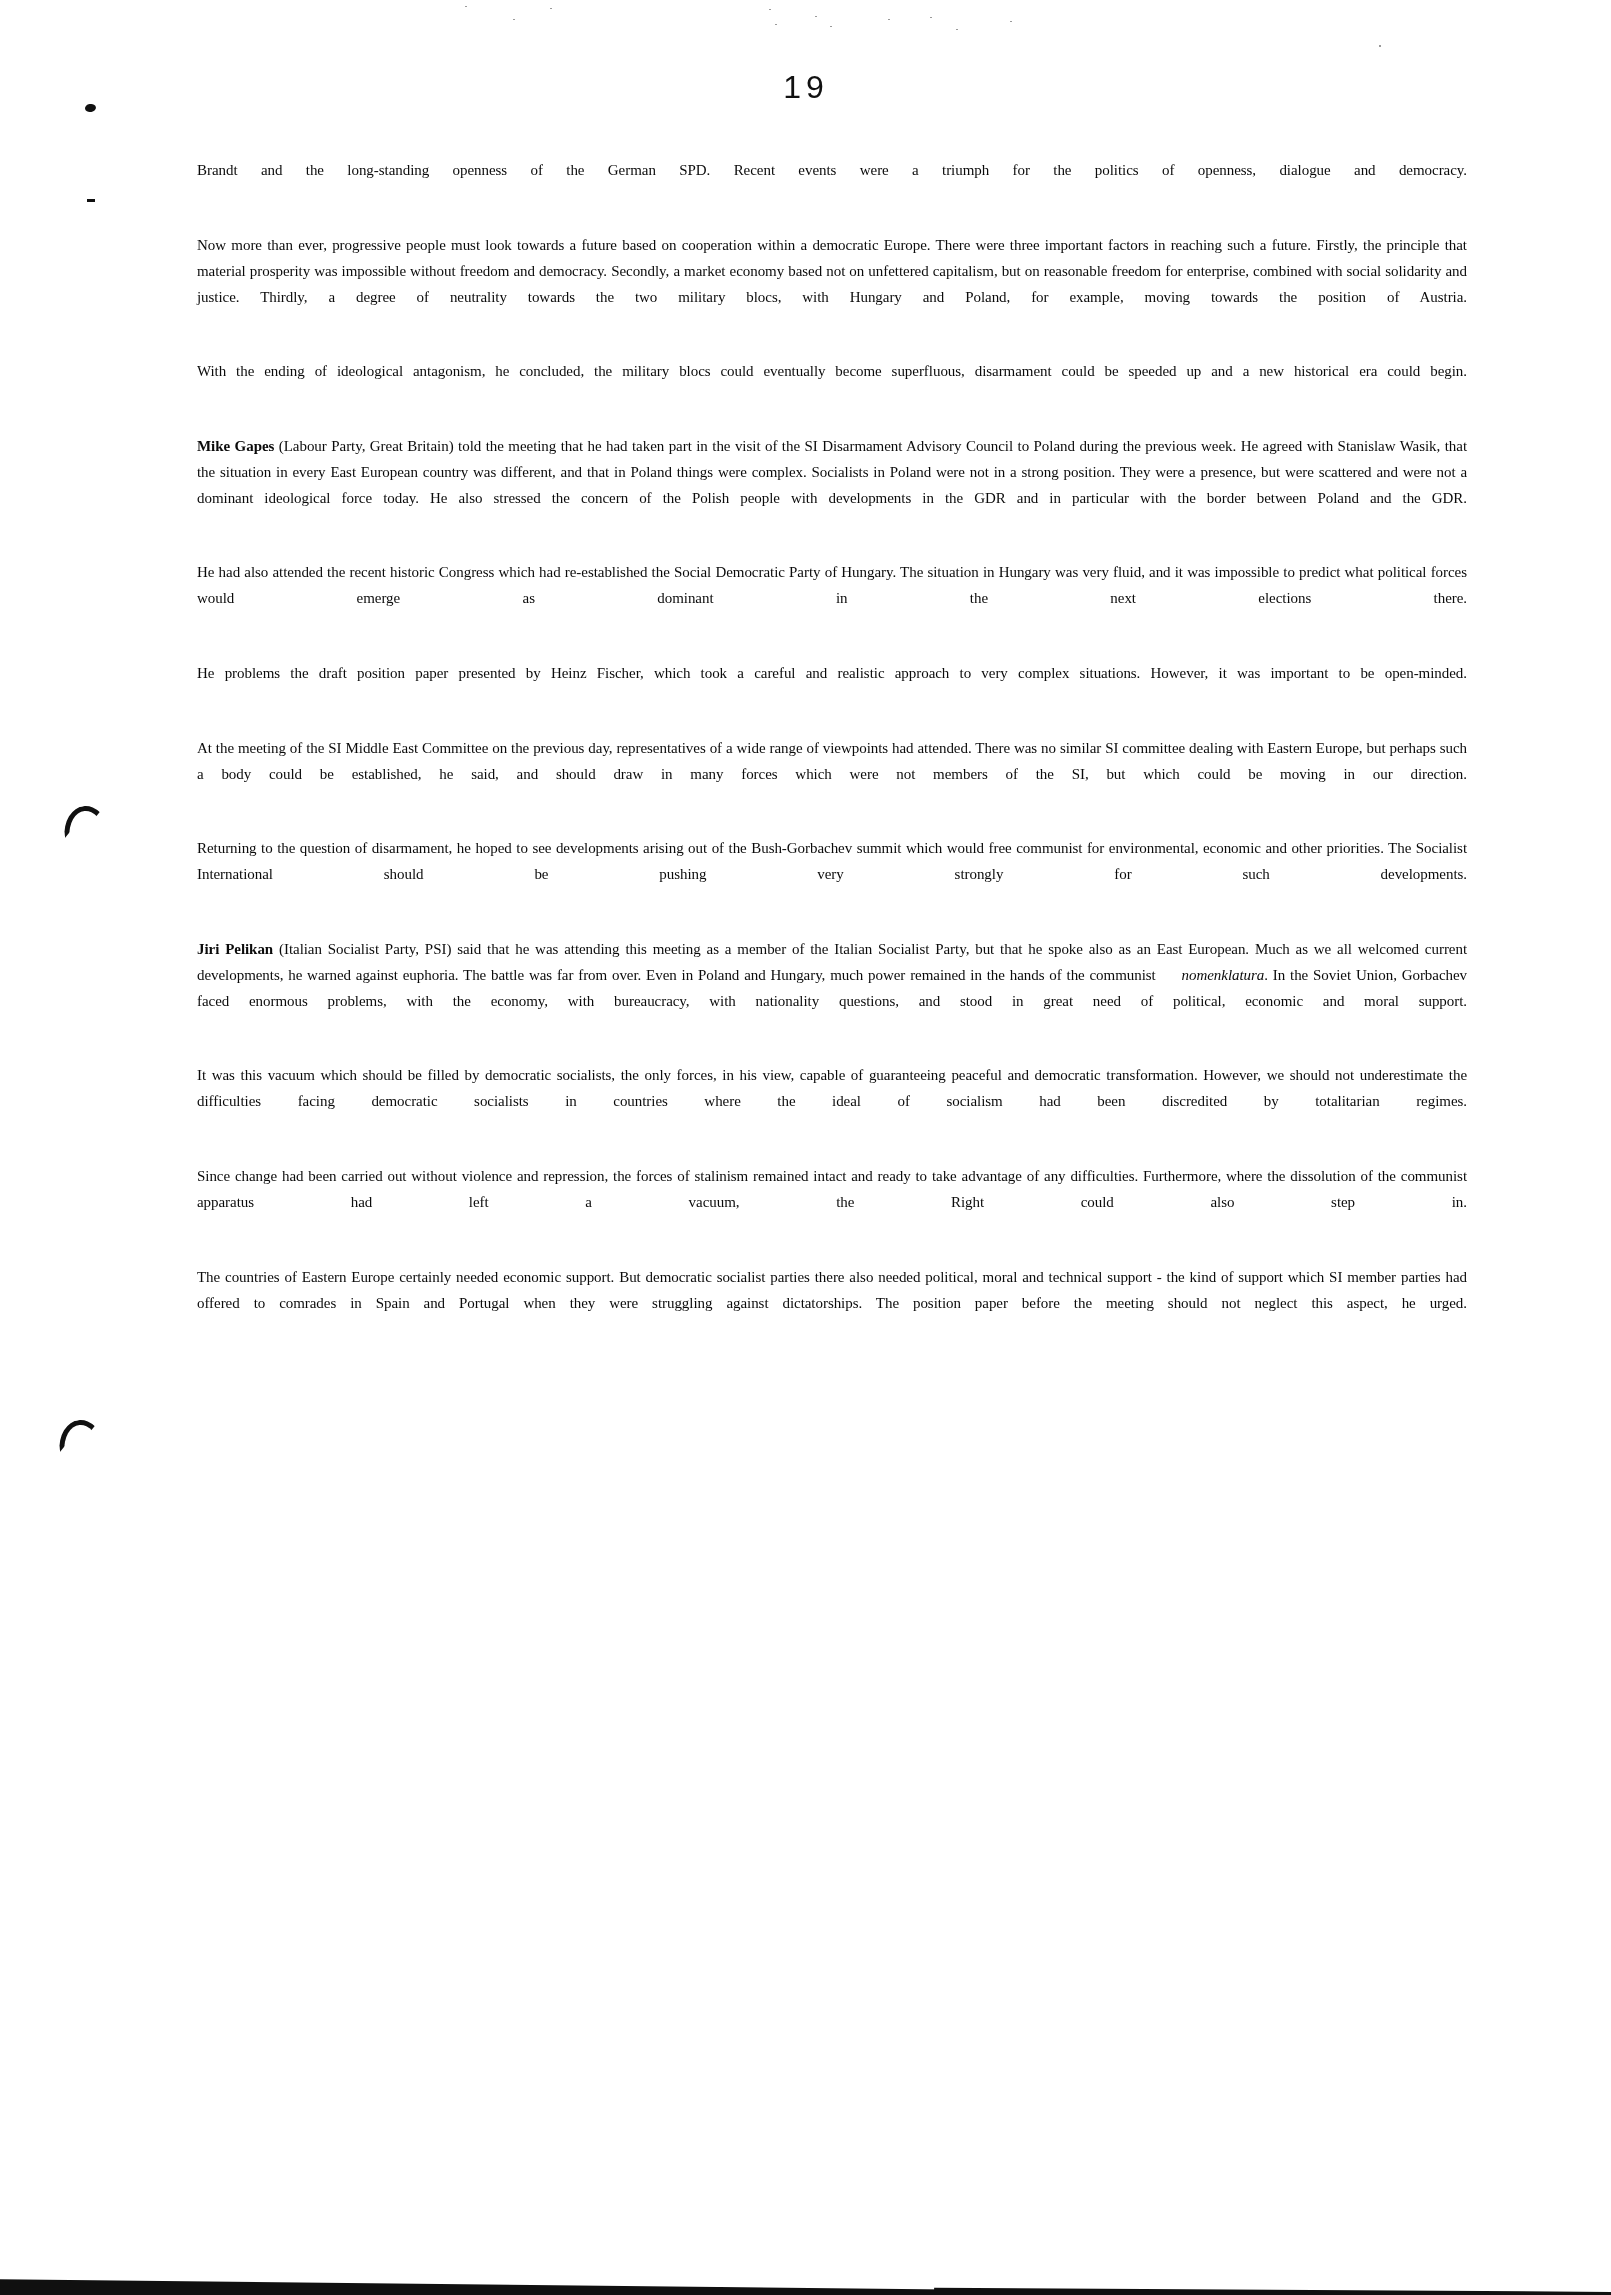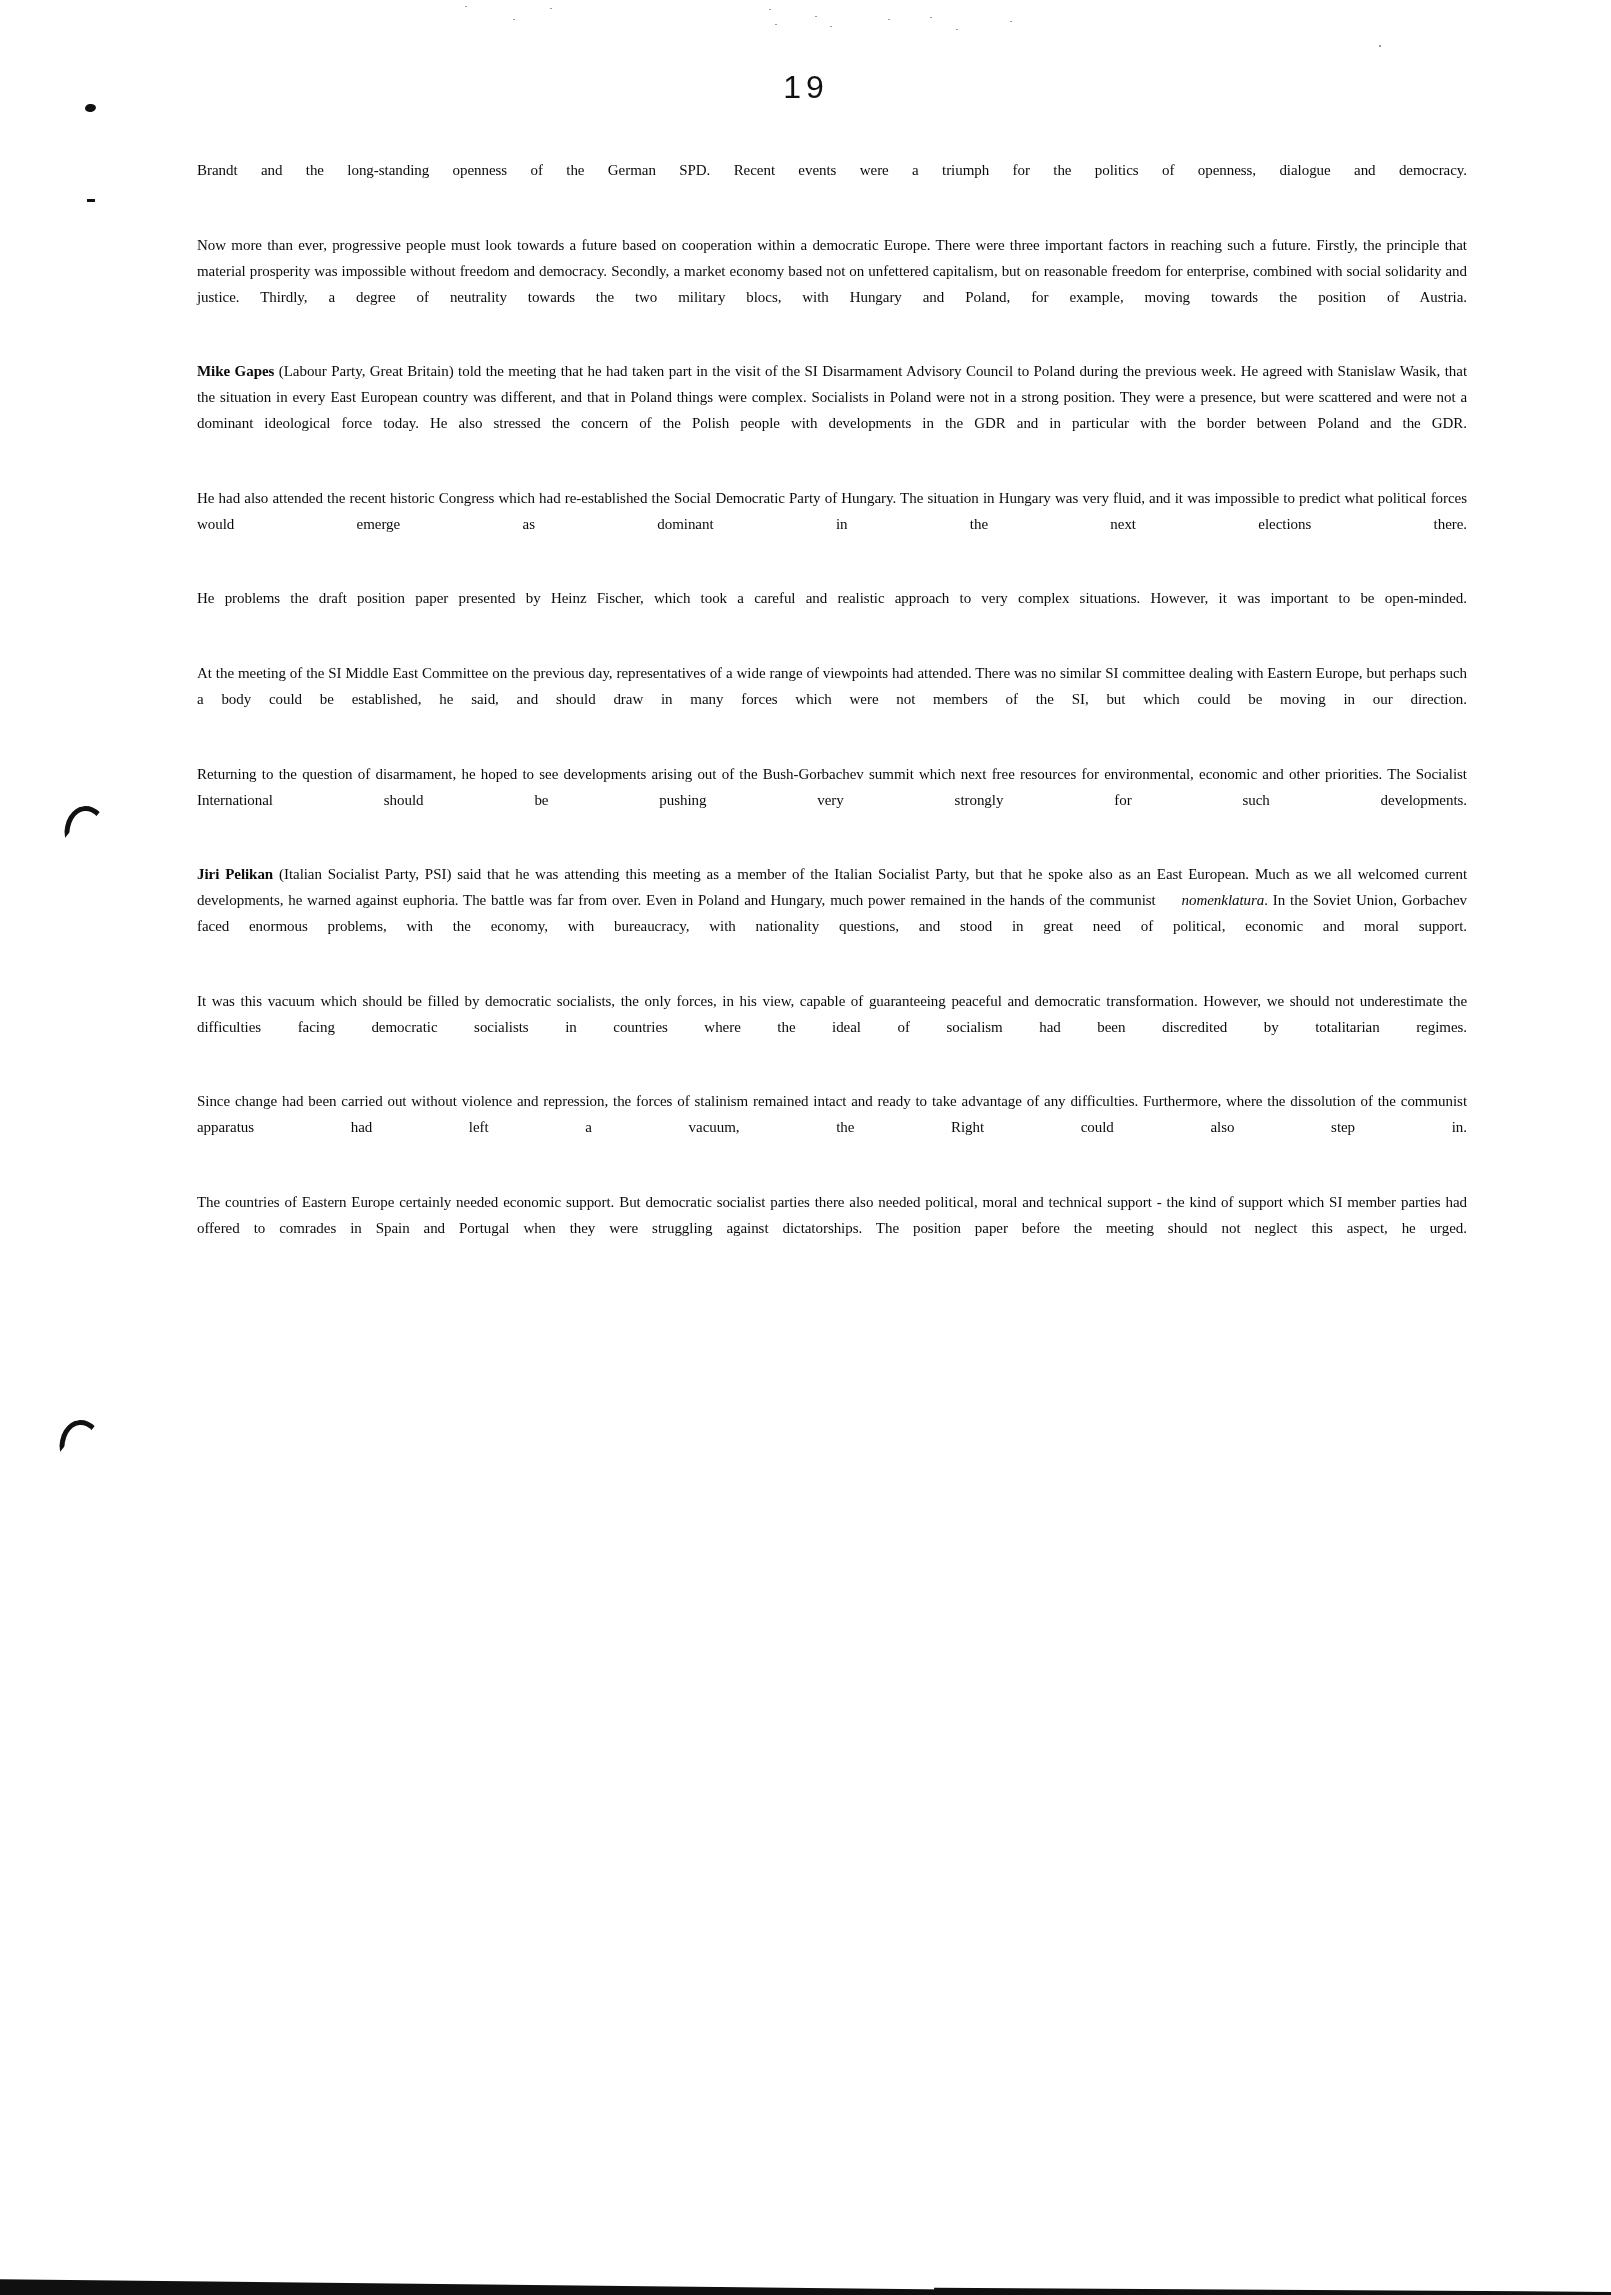--- a/index.html
+++ b/index.html
@@ -157,30 +157,31 @@
   <div class="margin-dash"></div>
   <div class="margin-arc" id="margin-arc-1"></div>
   <div class="margin-arc" id="margin-arc-2"></div>
 
   <div id="text-column">
 
     <p class="para">Brandt and the long-standing openness of the German SPD.   Recent events were a triumph for the politics of openness, dialogue and democracy.</p>
 
     <p class="para">Now more than ever, progressive people must look towards a future based on cooperation within a democratic Europe. There were three important factors in reaching such a future. Firstly, the principle that material prosperity was impossible without freedom and democracy. Secondly, a market economy based not on unfettered capitalism, but on reasonable freedom for enterprise, combined with social solidarity and justice.  Thirdly, a degree of neutrality towards the two military blocs, with Hungary and Poland, for example, moving towards the position of Austria.</p>
 
+    <p class="para">With the ending of ideological antagonism, he concluded, the military blocs could eventually become superfluous, disarmament could be speeded up and a new historical era could begin.</p>
 
     <p class="para"><span class="speaker">Mike Gapes</span><span> (Labour Party, Great Britain) told the meeting that he had taken part in the visit of the SI Disarmament Advisory Council to Poland during the previous week.  He agreed with Stanislaw Wasik, that the situation in every East European country was different, and that in Poland things were complex. Socialists in Poland were not in a strong position. They were a presence, but were scattered and were not a dominant ideological force today. He also stressed the concern of the Polish people with developments in the GDR and in particular with the  border between Poland and the GDR.</span></p>
 
     <p class="para">He had also attended the recent historic Congress which had re-established the Social Democratic Party of Hungary. The situation in Hungary was very fluid, and it was impossible to predict what political forces would emerge as dominant in the next elections there.</p>
 
     <p class="para">He problems the draft position paper presented by Heinz Fischer, which took a careful and realistic approach to very complex situations.  However, it was important to be open-minded.</p>
 
     <p class="para">At the meeting of the SI Middle East Committee on the previous day,  representatives of a wide range of viewpoints had attended. There was no similar SI committee dealing with Eastern Europe, but perhaps such a body could be established, he said, and should draw in many forces which were not members of the SI, but which could be moving in our direction.</p>
 
-    <p class="para">Returning to the question of disarmament, he hoped to see developments arising out of the Bush-Gorbachev summit which next free resources for environmental, economic and other priorities. The Socialist International should be pushing very strongly for such developments.</p>
+    <p class="para">Returning to the question of disarmament, he hoped to see developments arising out of the Bush-Gorbachev summit which would free communist for environmental, economic and other priorities. The Socialist International should be pushing very strongly for such developments.</p>
 
 
     <p class="para"><span class="speaker">Jiri Pelikan</span><span> (Italian Socialist Party, PSI) said that he was attending this meeting as a member of the Italian Socialist Party, but that he spoke also as an East European. Much as we all welcomed current developments, he warned against euphoria.  The battle was far from over. Even in Poland and Hungary, much power remained in the hands of the communist </span><span class="foreign">nomenklatura</span><span>.   In the Soviet Union, Gorbachev faced enormous problems, with the economy, with bureaucracy, with nationality questions, and stood in great need of political, economic and moral support.</span></p>
 
     <p class="para">It was this vacuum which should be filled by democratic socialists, the only forces, in his view, capable of guaranteeing peaceful and democratic transformation.  However, we should not underestimate the difficulties facing democratic socialists in countries where the ideal of socialism had been discredited by totalitarian regimes.</p>
 
     <p class="para">Since change had been carried out without violence and repression, the forces of stalinism remained intact and ready to take advantage of any difficulties. Furthermore, where the dissolution of the communist apparatus had left a vacuum, the Right could also step in.</p>
 
     <p class="para last">The countries of Eastern Europe certainly needed economic support. But democratic socialist parties there also needed political, moral and technical support - the kind of support which SI member parties had offered to comrades in Spain and Portugal when they were struggling against dictatorships.  The position paper before the meeting should not neglect this aspect, he urged.</p>
 

